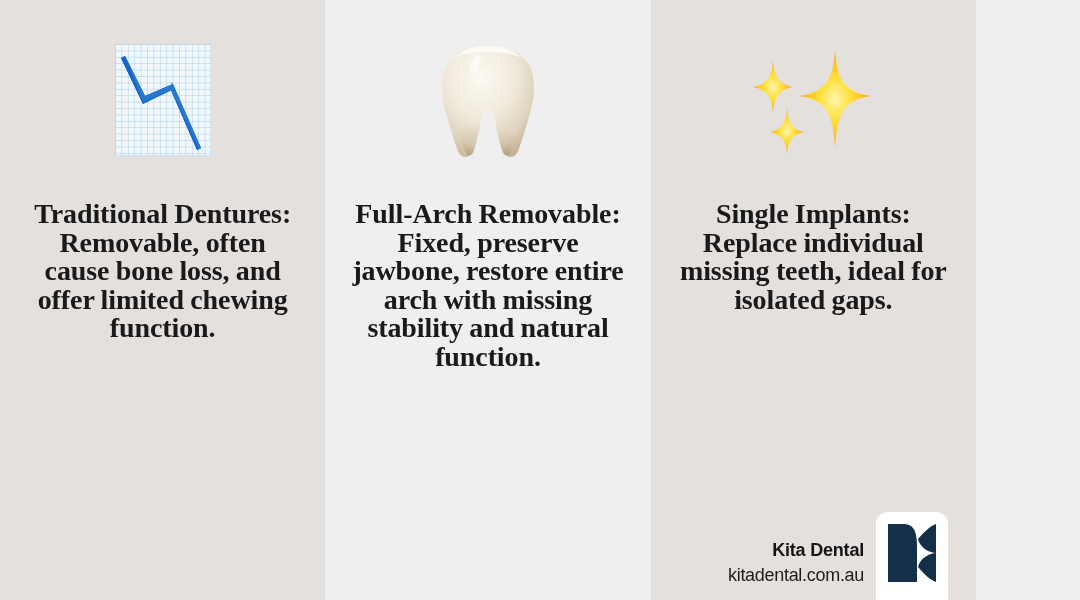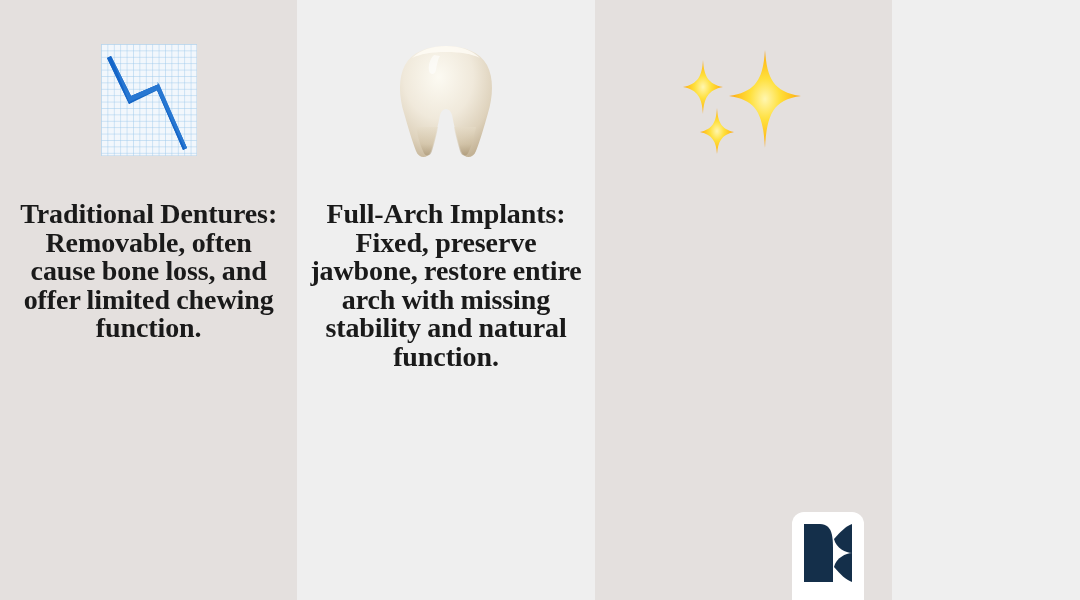--- a/index.html
+++ b/index.html
@@ -7,21 +7,21 @@
 
   html, body {
     width:1080px; height:600px;
     overflow:hidden;
     background:#EFEFEF;
     font-family:"Liberation Sans", sans-serif;
   }
 
   .infographic {
     position:relative;
-    width:892px; height:600px;
+    width:976px; height:600px;
     display:flex;
     flex-direction:row;
   }
 
   
   .panel {
     position:relative;
     width:360px; height:600px;
     display:flex;
     flex-direction:column;
@@ -154,21 +154,21 @@
                  C9 56 8 37 15 24
                  C22 11 38 5 56 5 Z" fill="url(#toothGrad)"></path>
         <path d="M26 86 C28 96 30 104 33 110 C35 116 40 116 42 110 C45 100 47 92 48 86 Z" fill="url(#rootGrad)" opacity="0.55"></path>
         <path d="M86 86 C84 96 82 104 79 110 C77 116 72 116 70 110 C67 100 65 92 64 86 Z" fill="url(#rootGrad)" opacity="0.55"></path>
         <path d="M44 14 C40 18 38 24 39 30 C40 34 45 34 46 29 C47 23 48 18 50 15 Z" fill="#FFFFFF" opacity="0.55"></path>
         <path d="M56 5 C70 5 82 9 90 17 C82 13 70 11 56 11 C42 11 30 13 22 17 C30 9 42 5 56 5 Z" fill="#FFFDF6" opacity="0.8"></path>
       </svg>
     </div>
 
     <div class="panel-copy">
-      <span>Full-Arch Implants: </span>
+      <span>Full-Arch Removable: </span>
       <span>Fixed, preserve jawbone, restore entire arch with missing stability and natural function.</span>
     </div>
   </div>
 
   <div class="panel panel--warm">
 
     <div class="icon-wrap">
       <svg class="icon-svg" width="124" height="112" viewBox="0 0 124 112">
         <defs>
           <radialGradient id="sparkGrad" cx="50%" cy="50%" r="50%">
@@ -192,23 +192,31 @@
                  C17 40 21 32 22 16 Z" fill="url(#sparkGrad)"></path>
 
         <path d="M36 64
                  C37 78 40 85 53 88
                  C40 91 37 98 36 110
                  C35 98 32 91 19 88
                  C32 85 35 78 36 64 Z" fill="url(#sparkGrad)"></path>
       </svg>
     </div>
 
+    <div class="panel-copy">
+      <span>Single Implants: </span>
+      <span>Replace individual missing teeth, ideal for isolated gaps.</span>
+    </div>
   </div>
 
   <div class="brand">
+    <div class="brand-text">
+      <div class="brand-name">Kita Dental</div>
+      <div class="brand-url">kitadental.com.au</div>
+    </div>
 
     <div class="brand-logo">
       <svg width="52" height="62" viewBox="0 0 52 62">
 
         <path d="M2 2 L18 2 C31 2 31 16 31 30 L31 60 L2 60 Z" fill="#142F4A"></path>
 
         <path d="M50 2 L50 31 C44 31 34 26 32 17 C38 10 44 4 50 2 Z" fill="#142F4A"></path>
 
         <path d="M50 60 L50 31 C44 31 34 36 32 45 C38 52 44 58 50 60 Z" fill="#142F4A"></path>
       </svg>

